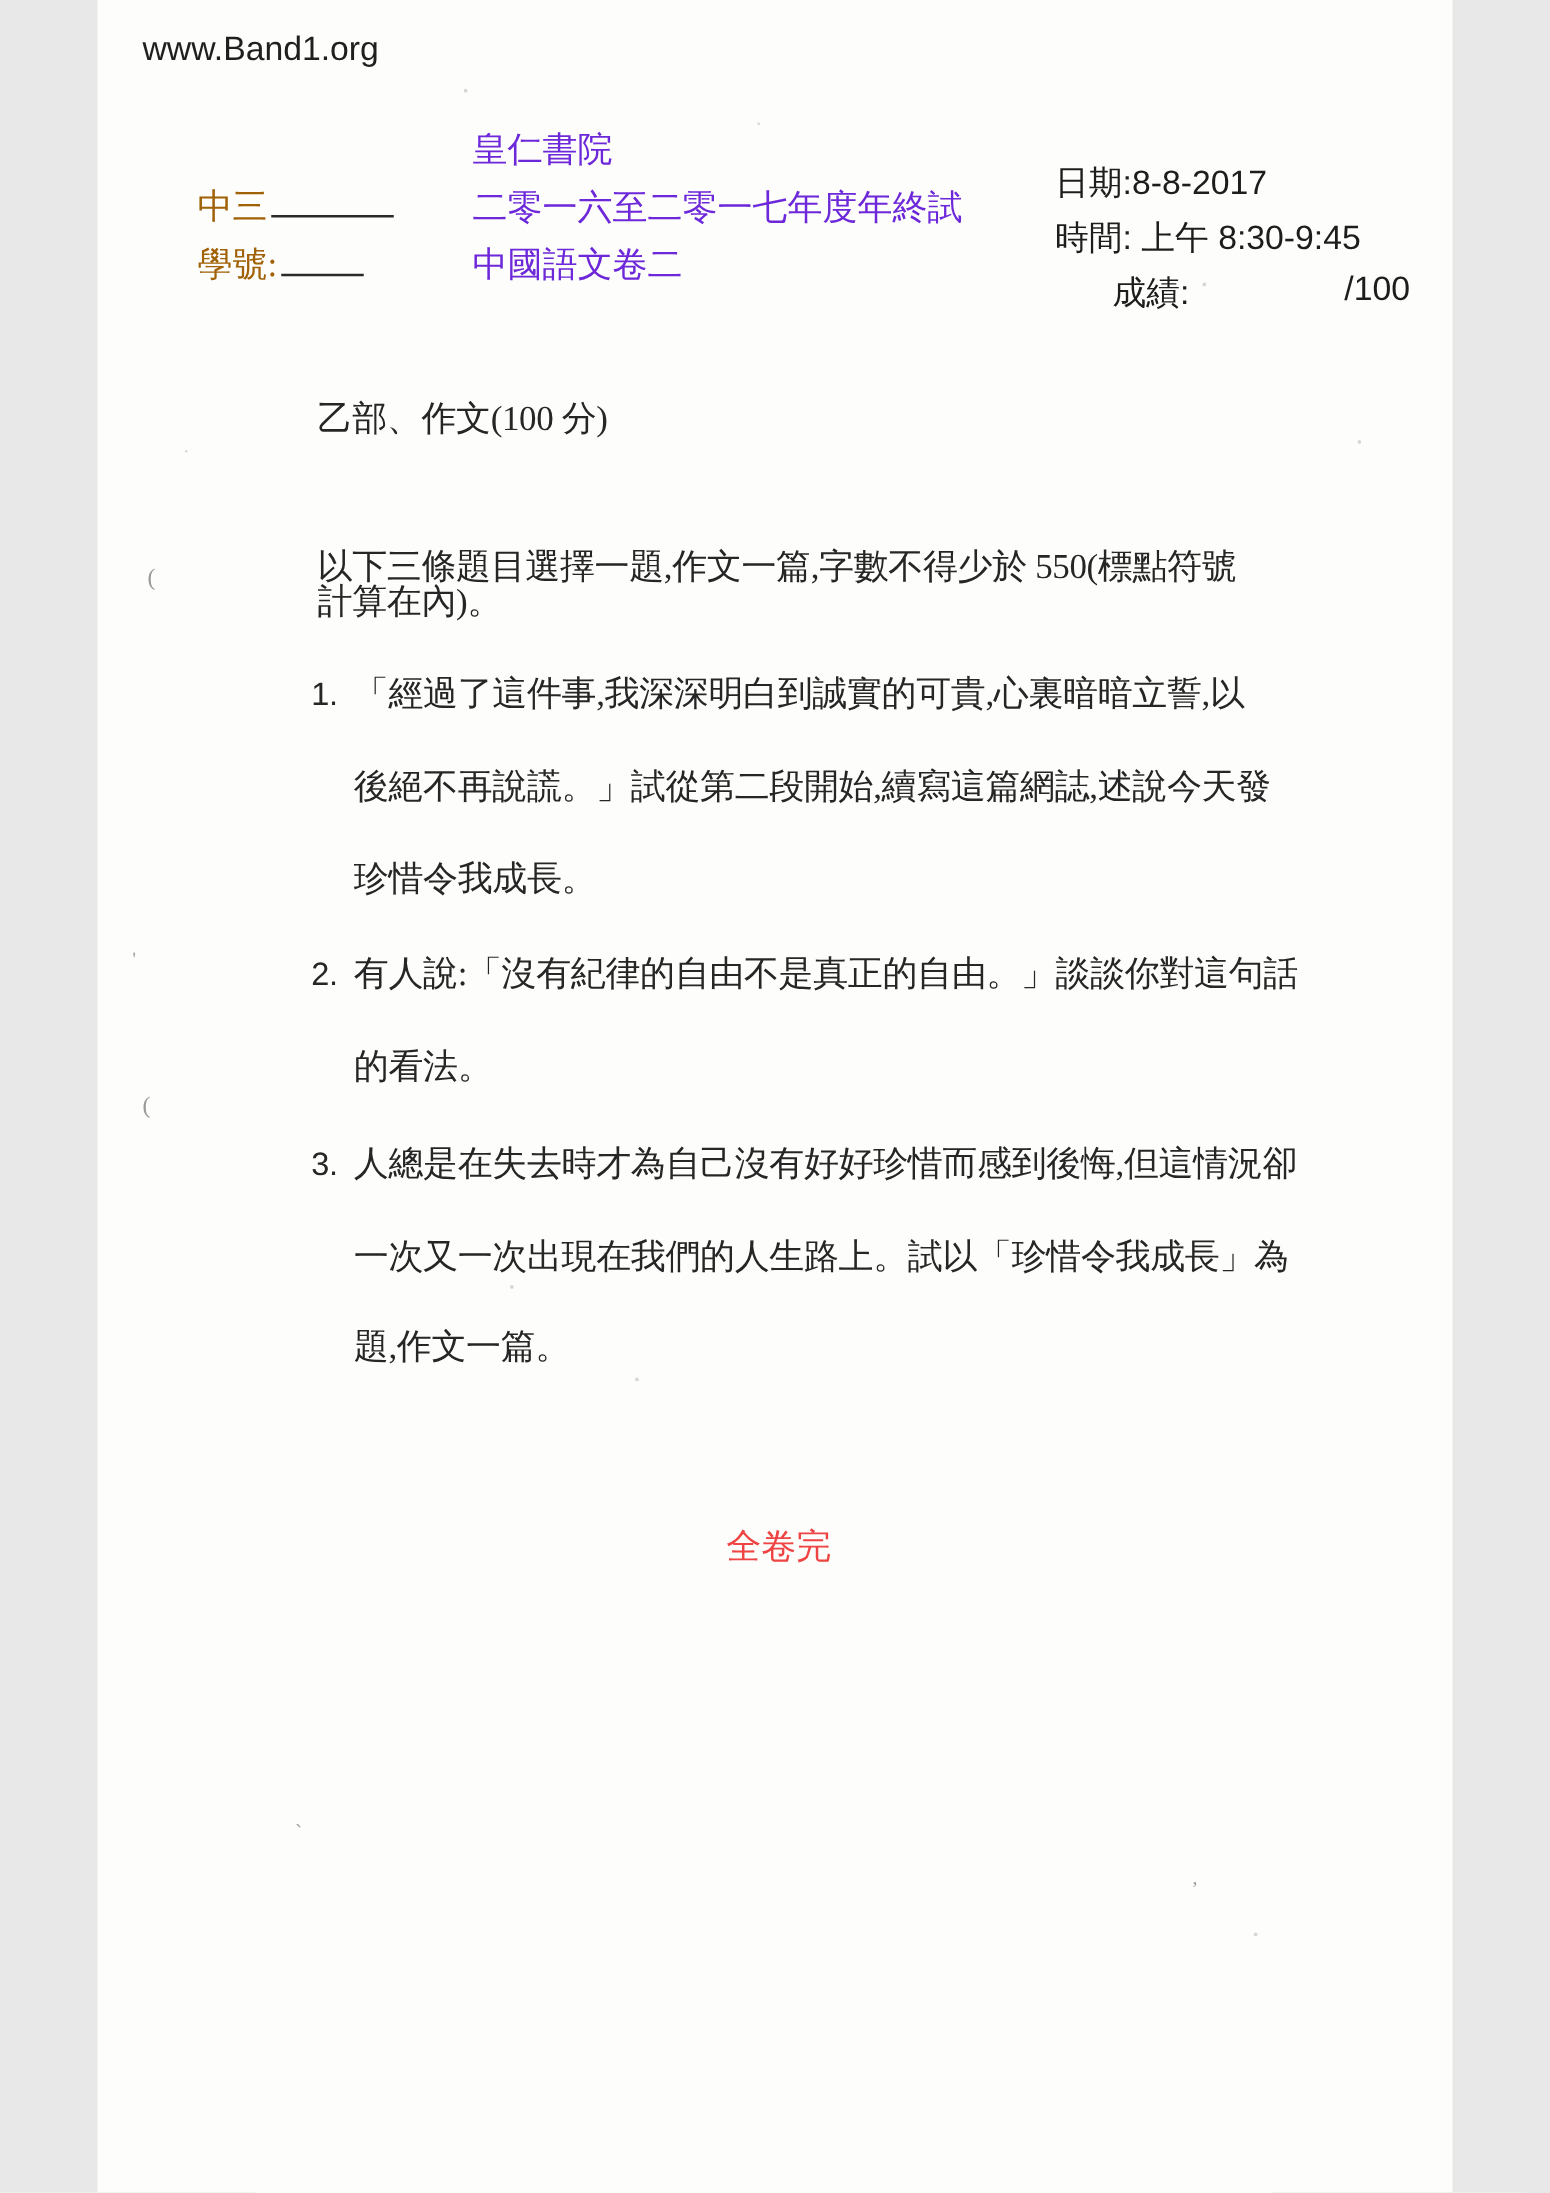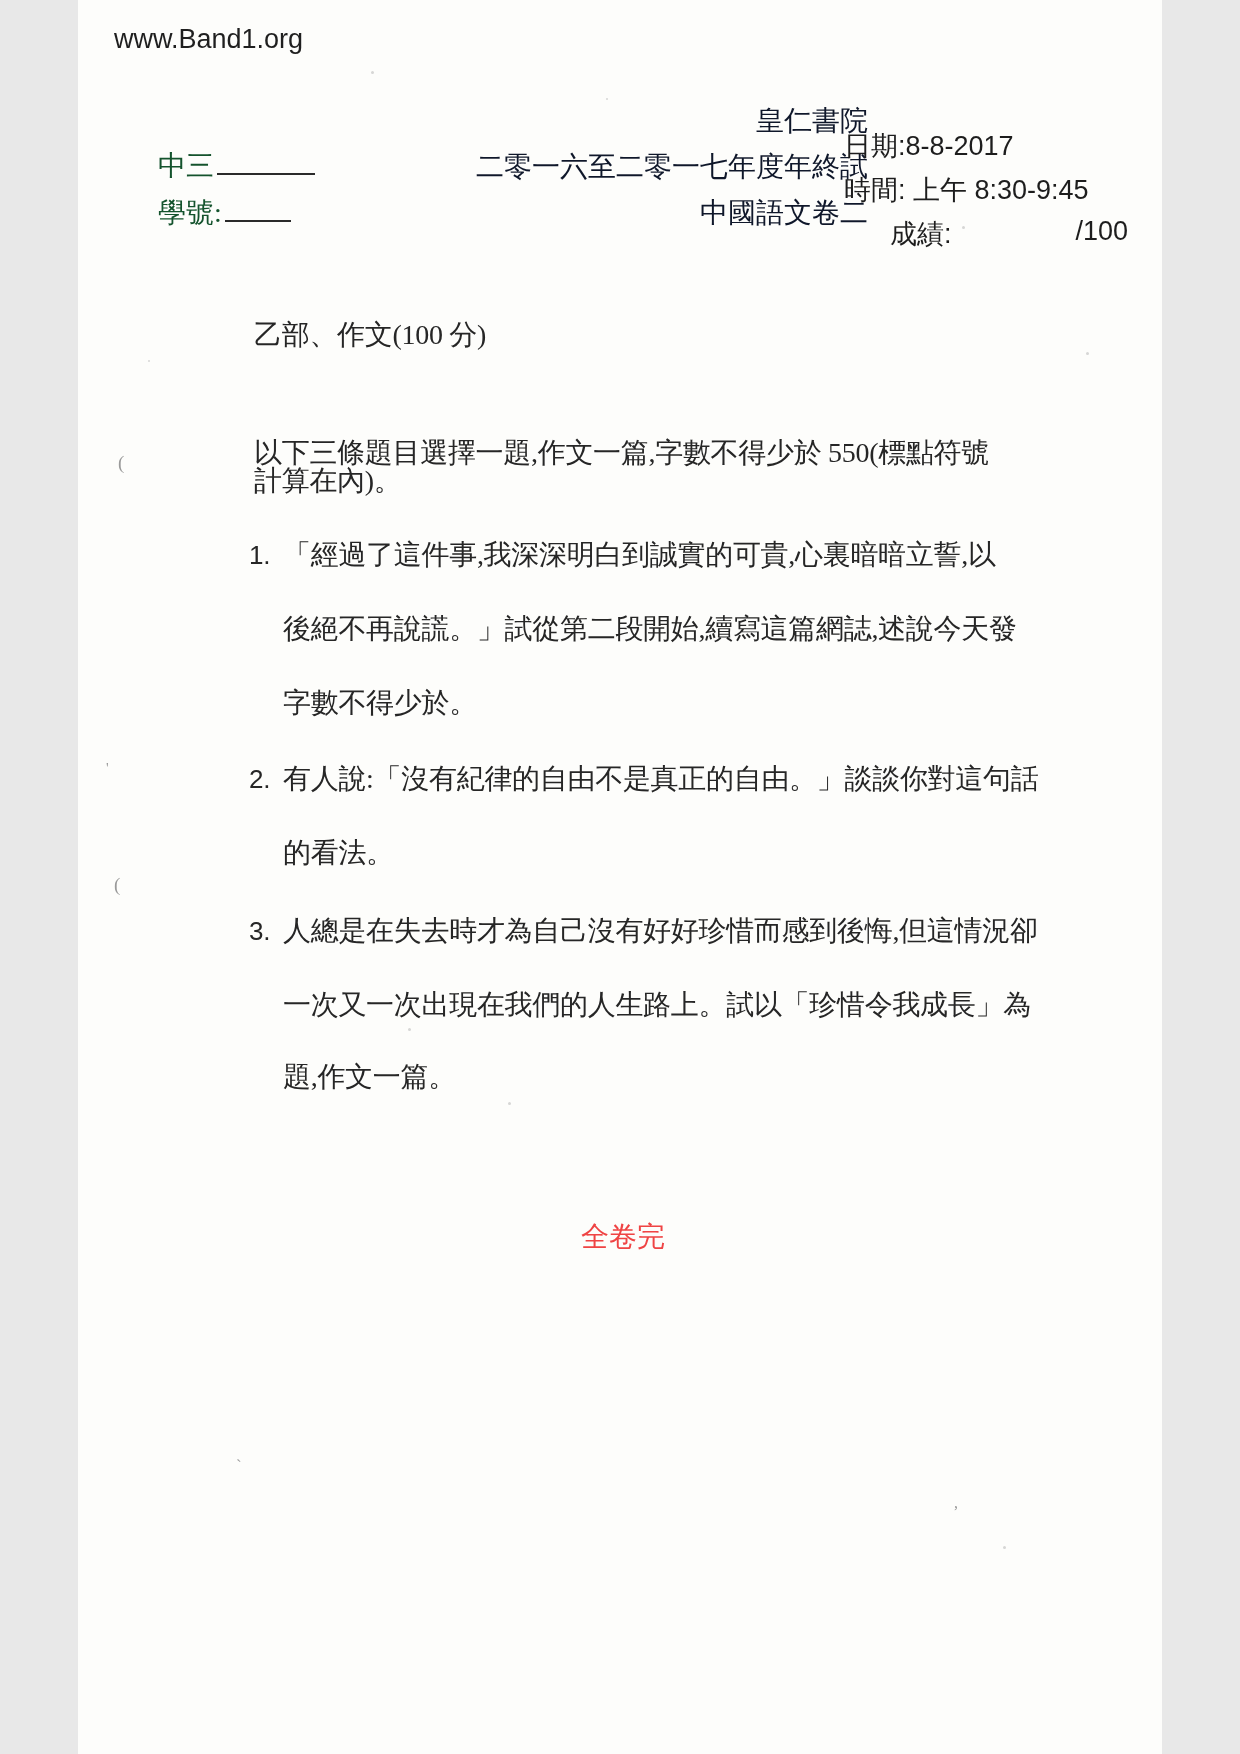--- a/index.html
+++ b/index.html
@@ -13,25 +13,25 @@
     color:#242424;
   }
   .sans { font-family:"Liberation Sans","DejaVu Sans",sans-serif; }
 
   .abs { position:absolute; white-space:nowrap; }
 
   .watermark { left:36px; top:24px; font-size:27px; color:#1f1f1f; }
 
   .exam-header {
     left:300px; top:98px; width:490px;
-    text-align:right; font-size:28px; line-height:46px;
-    color:#0f172a;
+    text-align:left; font-size:28px; line-height:46px;
+    color:#6d28d9;
   }
 
-  .student-block { left:80px; top:142px; font-size:28px; line-height:47px; color:#14532d; }
+  .student-block { left:80px; top:142px; font-size:28px; line-height:47px; color:#a16207; }
   .blank {
     display:inline-block; height:4px;
     border-bottom:2px solid #2a2a2a;
     margin-left:3px;
   }
   .blank-class { width:98px; }
   .blank-no { width:66px; }
 
   .meta-row { font-size:27px; color:#1d1d1d; }
   .meta-date { left:766px; top:128px; }
@@ -93,21 +93,21 @@
 
   <div class="abs bline indent0" style="top:316px;text-align:center;">乙部、作文(100 分)</div>
 
   <div class="abs bline indent0" style="top:390px;margin-top:44px;">以下三條題目選擇一題,作文一篇,字數不得少於 550(標點符號</div>
   <div class="abs bline indent0" style="top:462px;">計算在內)。</div>
 
   <div class="abs bline qline" style="top:536px;">
     <span class="qnum">1.</span><span>「經過了這件事,我深深明白到誠實的可貴,心裏暗暗立誓,以</span>
   </div>
   <div class="abs bline qcont" style="top:610px;">後絕不再說謊。」試從第二段開始,續寫這篇網誌,述說今天發</div>
-  <div class="abs bline qcont" style="top:684px;">字數不得少於。</div>
+  <div class="abs bline qcont" style="top:684px;">珍惜令我成長。</div>
 
   <div class="abs bline qline" style="top:760px;">
     <span class="qnum">2.</span><span>有人說:「沒有紀律的自由不是真正的自由。」談談你對這句話</span>
   </div>
   <div class="abs bline qcont" style="top:834px;">的看法。</div>
 
   <div class="abs bline qline" style="top:912px;">
     <span class="qnum">3.</span><span>人總是在失去時才為自己沒有好好珍惜而感到後悔,但這情況卻</span>
   </div>
   <div class="abs bline qcont" style="top:986px;">一次又一次出現在我們的人生路上。試以「珍惜令我成長」為</div>

